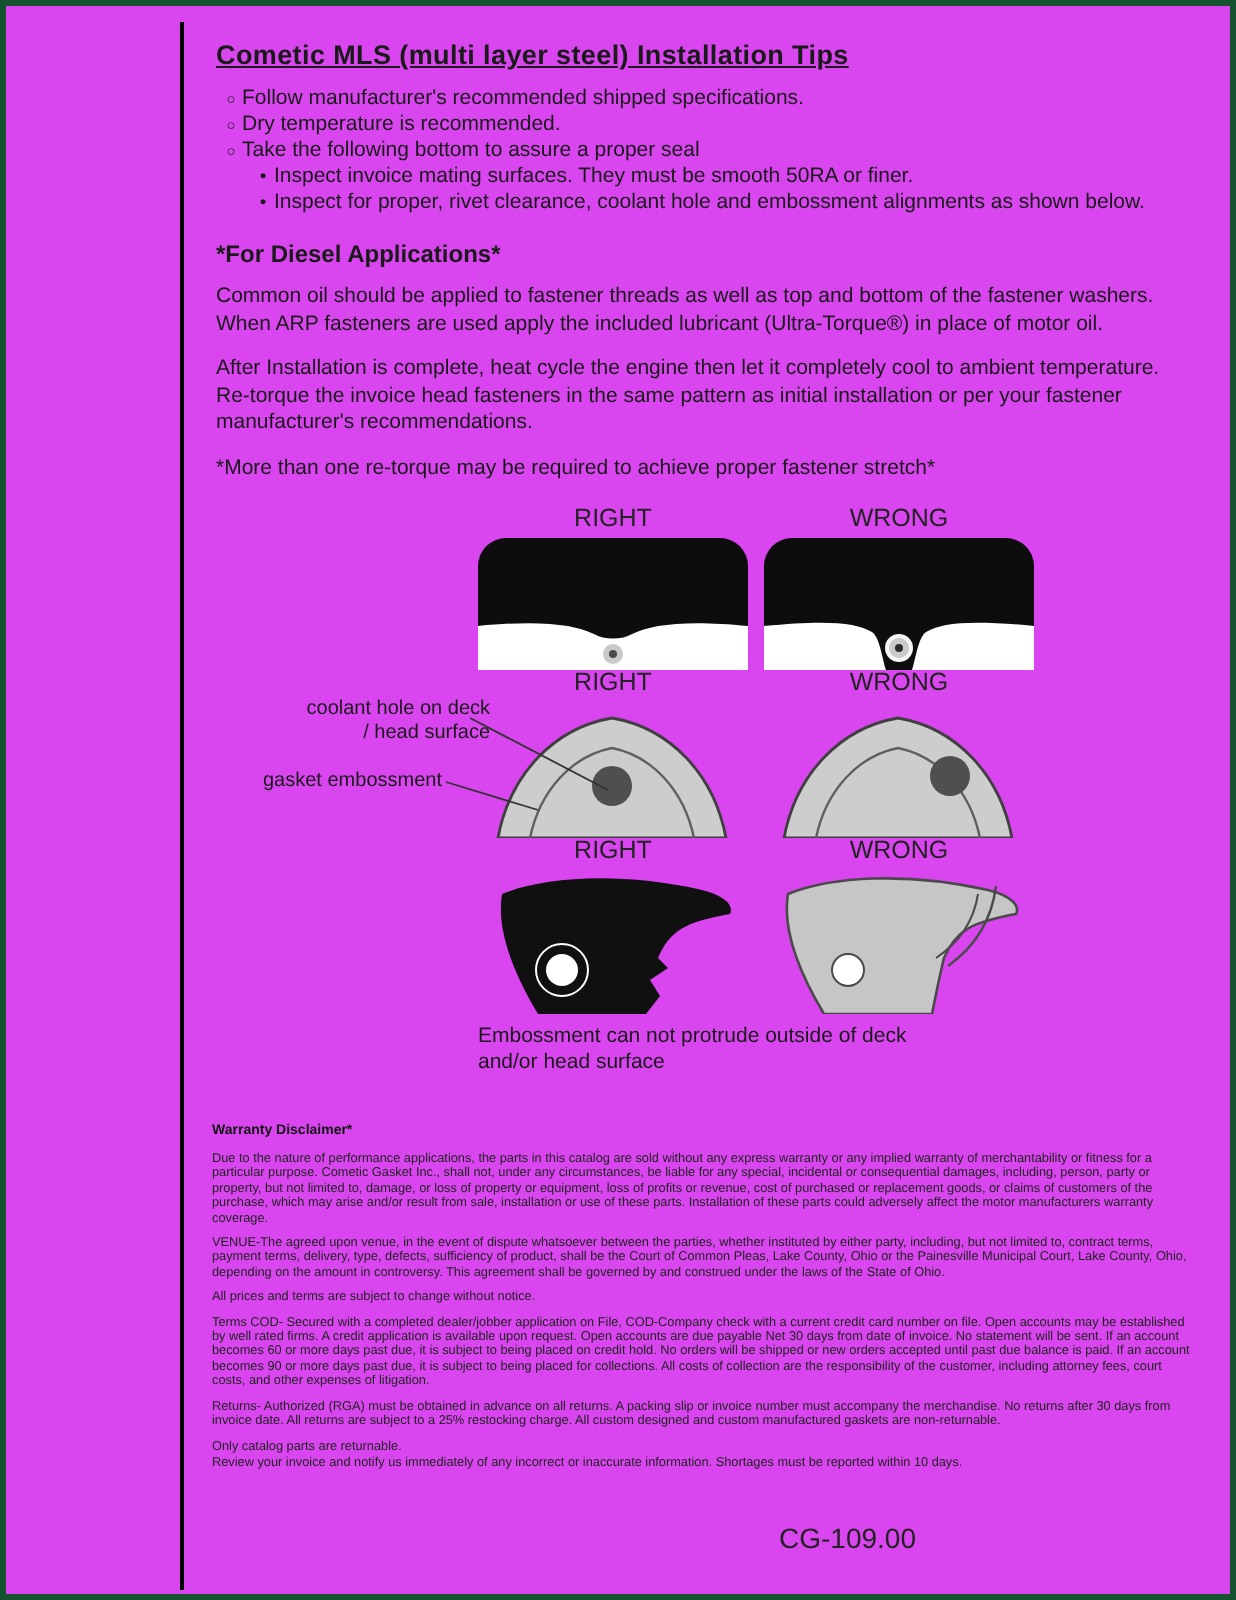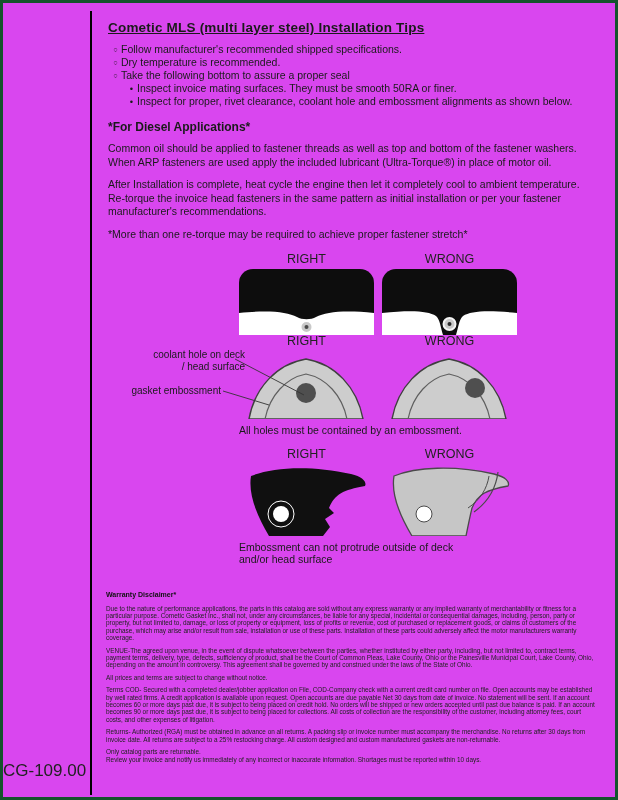--- a/index.html
+++ b/index.html
@@ -34,21 +34,21 @@
   .dg-caption.wide { width:240px; }
 
   .callout-1 { position:absolute; left:-100px; top:14px; width:94px; text-align:right; font-size:10px; line-height:12px;margin-left:12px; }
   .callout-2 { position:absolute; left:-120px; top:50px; width:102px; text-align:right; font-size:10px; line-height:12px; }
   .callout-lines { position:absolute; left:-100px; top:0; width:180px; height:92px; pointer-events:none; }
 
   .disclaimer { margin-top:22px; width:490px; }
   .disc-heading { font-size:7px; font-weight:700; margin:0 0 4px; color:#111; }
   .disc-p { font-size:6.4px; line-height:7.4px; margin:0 0 5px; color:#222; }
 
-  .footer-code { position:absolute; top:758px; left:0; width:455px; font-size:17px; color:#222; }
+  .footer-code { position:absolute; top:758px; left:0; width:455px; text-align:right; font-size:14px; color:#222; }
 </style>
 </head>
 <body>
 
 <div class="page">
   <div class="edge-line"></div>
 
   <div class="content">
 
     <h1 class="title">Cometic MLS (multi layer steel) Installation Tips</h1>
@@ -121,21 +121,20 @@
             <path d="M10,68 C16,36 38,13 67,8 C96,13 118,36 124,68 Z" fill="#cdcdcd" stroke="#3f3f3f" stroke-width="1.4"></path>
             <path d="M26,68 C31,44 47,27 67,23 C87,27 103,44 108,68" fill="none" stroke="#5f5f5f" stroke-width="1.2"></path>
             <circle cx="67" cy="42" r="10" fill="#4f4f4f"></circle>
           </svg>
           <svg width="135" height="68" viewBox="0 0 135 68">
             <path d="M10,68 C16,36 38,13 67,8 C96,13 118,36 124,68 Z" fill="#cdcdcd" stroke="#3f3f3f" stroke-width="1.4"></path>
             <path d="M26,68 C31,44 47,27 67,23 C87,27 103,44 108,68" fill="none" stroke="#5f5f5f" stroke-width="1.2"></path>
             <circle cx="93" cy="37" r="10" fill="#4f4f4f"></circle>
           </svg>
         </div>
-        <div class="dg-caption">All holes must be contained by an embossment.</div>
       </div>
 
       <div class="dg-section">
         <div class="dg-labels">
           <span>RIGHT</span>
           <span>WRONG</span>
         </div>
         <div class="dg-row">
           <svg width="135" height="72" viewBox="0 0 135 72">
             <path d="M12,12 C34,3 72,1 112,10 C124,13 128,18 126,22 C104,26 96,30 90,44 L95,49 L86,55 L91,63 L84,72 L30,72 C18,52 9,30 12,12 Z" fill="#101010"></path>

